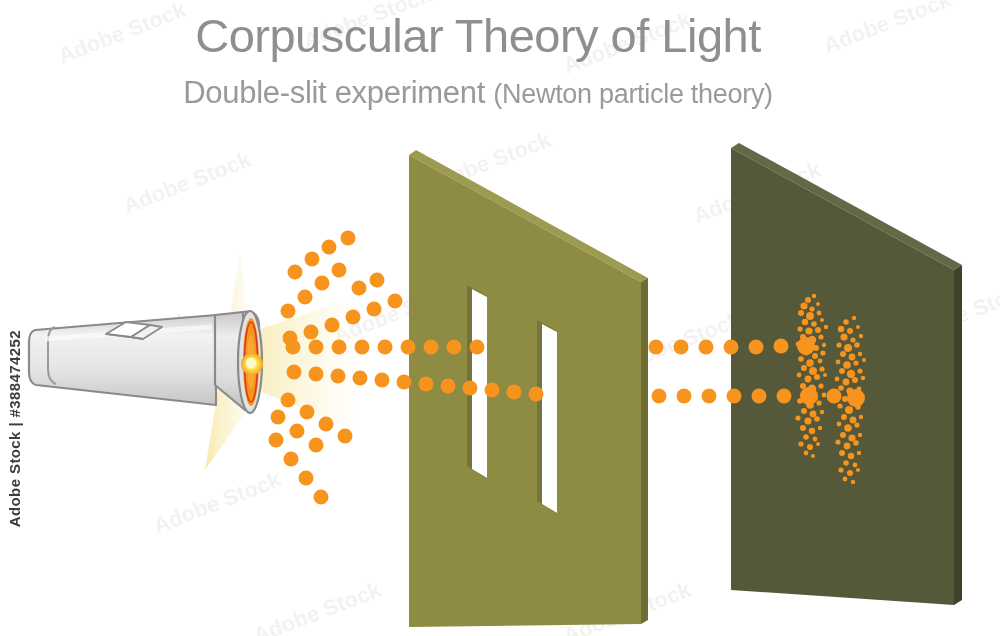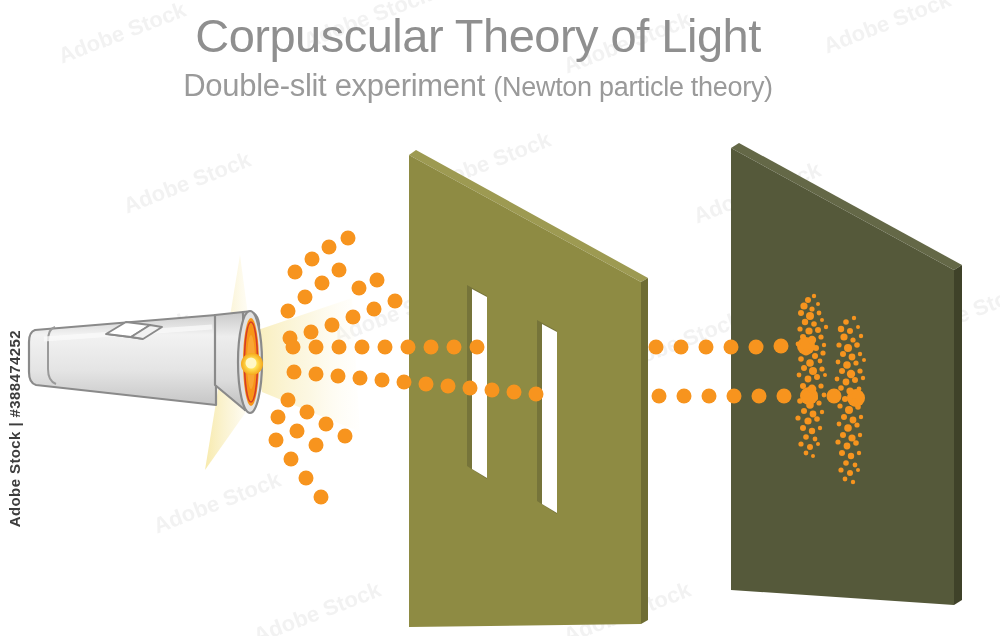--- a/index.html
+++ b/index.html
@@ -17,21 +17,21 @@
     text-align:center; pointer-events:none;
   }
   #main-title {
     font-size:47px; line-height:56px; font-weight:400;
     color:#8f8f8f; letter-spacing:-0.5px;
     font-family:"Liberation Sans", sans-serif;
   }
   #sub-title {
     font-size:31px; line-height:40px; font-weight:400;
     color:#9a9a9a; letter-spacing:-0.3px;
-    margin-top:2px;
+    margin-top:9px;
     font-family:"Liberation Sans", sans-serif;
   }
   #sub-title .paren { font-size:27px; }
 
   
   #watermark {
     position:absolute; left:6px; top:330px;
     transform-origin:left top;
     transform:rotate(-90deg) translate(-100%, 0);
     font-size:15px; font-weight:700; color:#3d3d3d;

